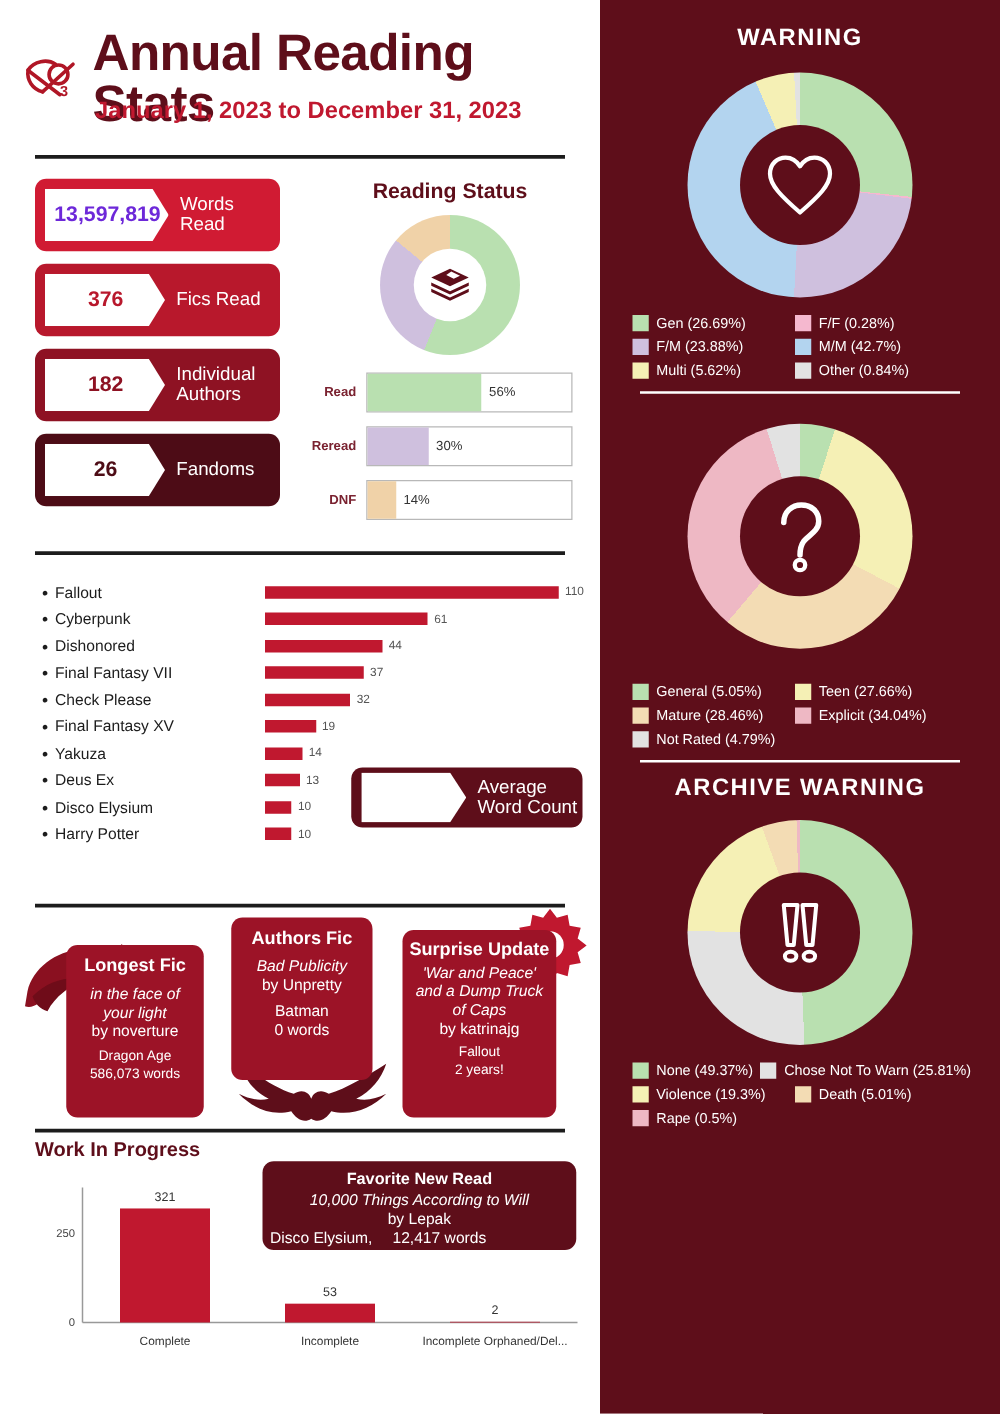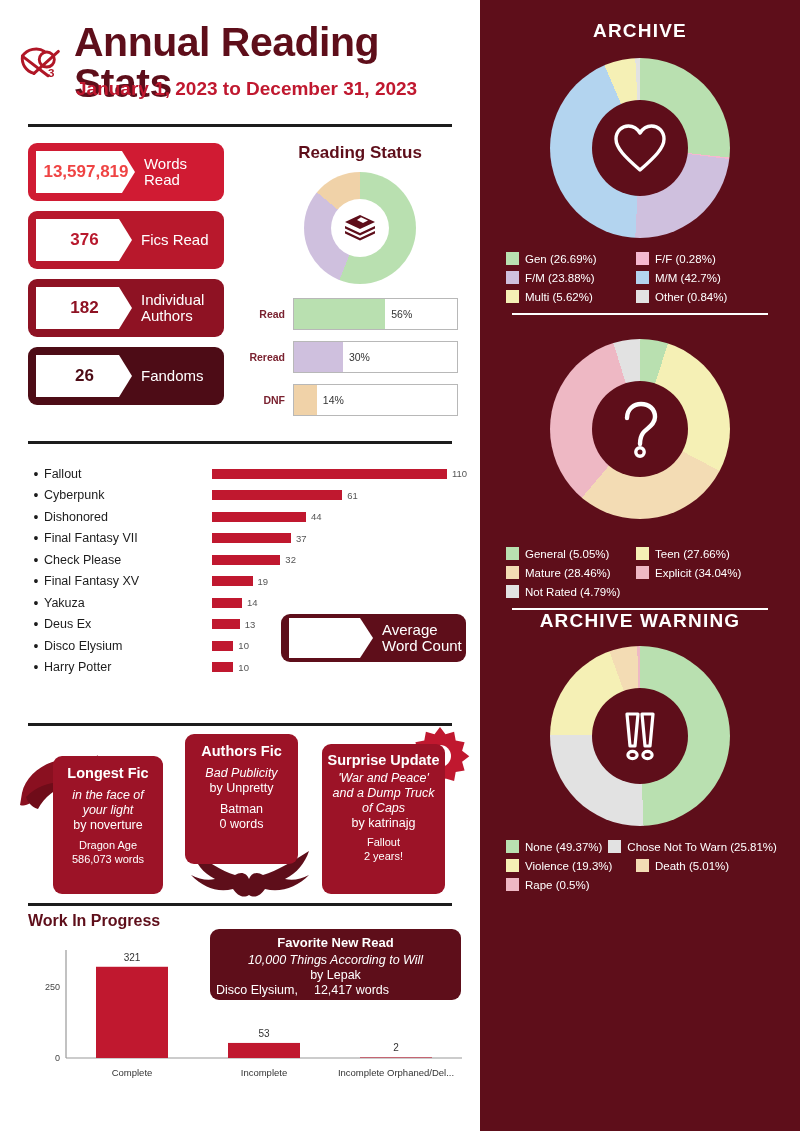--- a/index.html
+++ b/index.html
@@ -112,21 +112,21 @@
       <text x="62" y="74" font-size="20" fill="#b01626" font-family="Liberation Sans, sans-serif" font-weight="bold">3</text>
     </svg>
 
     <h1 class="title">Annual Reading Stats</h1>
     <div class="subtitle">January 1, 2023 to December 31, 2023</div>
 
     <div class="rule" style="position:absolute;left:28px;top:124px;width:424px;"></div>
 
     <div style="position:absolute;left:28px;top:143px;">
       <div class="pill" style="background: rgb(208, 27, 51);">
-        <div class="pill-num" style="color: #ef4444;">13,597,819</div>
+        <div class="pill-num" style="color: #6d28d9;">13,597,819</div>
         <div class="pill-label">Words Read</div>
       </div>
       <div class="pill" style="background: rgb(184, 24, 44);">
         <div class="pill-num" style="color: rgb(184, 24, 44);">376</div>
         <div class="pill-label">Fics Read</div>
       </div>
       <div class="pill" style="background: rgb(142, 18, 35);">
         <div class="pill-num" style="color: rgb(142, 18, 35);">182</div>
         <div class="pill-label">Individual Authors</div>
       </div>
@@ -324,21 +324,21 @@
         <span>Disco Elysium,</span>
         <span>12,417 words</span>
       </div>
     </div>
 
   </div>
 
   <div id="sidebar">
 
     <div style="padding-top:20px;">
-      <div class="side-title">ARCHIVE</div>
+      <div class="side-title">WARNING</div>
       <div class="donut-wrap" style="margin-top:16px;">
         <div class="donut" id="cat-donut" style="background: conic-gradient(rgb(185, 224, 176) 0deg, rgb(185, 224, 176) 96.074deg, rgb(245, 184, 207) 96.074deg, rgb(245, 184, 207) 97.082deg, rgb(207, 192, 222) 97.082deg, rgb(207, 192, 222) 183.042deg, rgb(179, 212, 239) 183.042deg, rgb(179, 212, 239) 336.746deg, rgb(245, 240, 181) 336.746deg, rgb(245, 240, 181) 356.976deg, rgb(226, 226, 226) 356.976deg, rgb(226, 226, 226) 360deg);"></div>
         <div class="donut-hole">
           <svg width="58" height="54" viewBox="0 0 58 54">
             <path d="M29 49 C14 36, 5 27, 5 18 C5 10, 11 5, 17.5 5 C22.5 5, 26.5 8, 29 12 C31.5 8, 35.5 5, 40.5 5 C47 5, 53 10, 53 18 C53 27, 44 36, 29 49 Z" fill="none" stroke="#ffffff" stroke-width="3.4" stroke-linecap="round" stroke-linejoin="round"></path>
           </svg>
         </div>
       </div>
       <div class="legend" style="margin-top:14px;" id="cat-legend">
           <div class="legend-row">
@@ -411,21 +411,21 @@
             <div class="legend-item" style="width: 124px;">
               <span class="swatch" style="background: rgb(226, 226, 226);"></span>
               <span>Not Rated (4.79%)</span>
             </div>
           </div>
         </div>
     </div>
 
     <div class="side-divider" style="margin-top:10px;"></div>
 
-    <div style="">
+    <div style="padding-top:10px;">
       <div class="side-title">ARCHIVE WARNING</div>
       <div class="donut-wrap" style="margin-top:14px;">
         <div class="donut" id="war-donut" style="background: conic-gradient(rgb(185, 224, 176) 0deg, rgb(185, 224, 176) 177.75deg, rgb(226, 226, 226) 177.75deg, rgb(226, 226, 226) 270.675deg, rgb(245, 240, 181) 270.675deg, rgb(245, 240, 181) 340.162deg, rgb(243, 220, 180) 340.162deg, rgb(243, 220, 180) 358.2deg, rgb(238, 184, 196) 358.2deg, rgb(238, 184, 196) 360deg);"></div>
         <div class="donut-hole">
           <svg width="56" height="54" viewBox="0 0 56 54">
             <g fill="none" stroke="#ffffff" stroke-width="3.2" stroke-linejoin="round">
               <path d="M15 5 L26 5 L23 37 L18 37 Z"></path>
               <path d="M30 5 L41 5 L38 37 L33 37 Z"></path>
               <ellipse cx="20.5" cy="46" rx="4.6" ry="3.6"></ellipse>
               <ellipse cx="35.5" cy="46" rx="4.6" ry="3.6"></ellipse>

